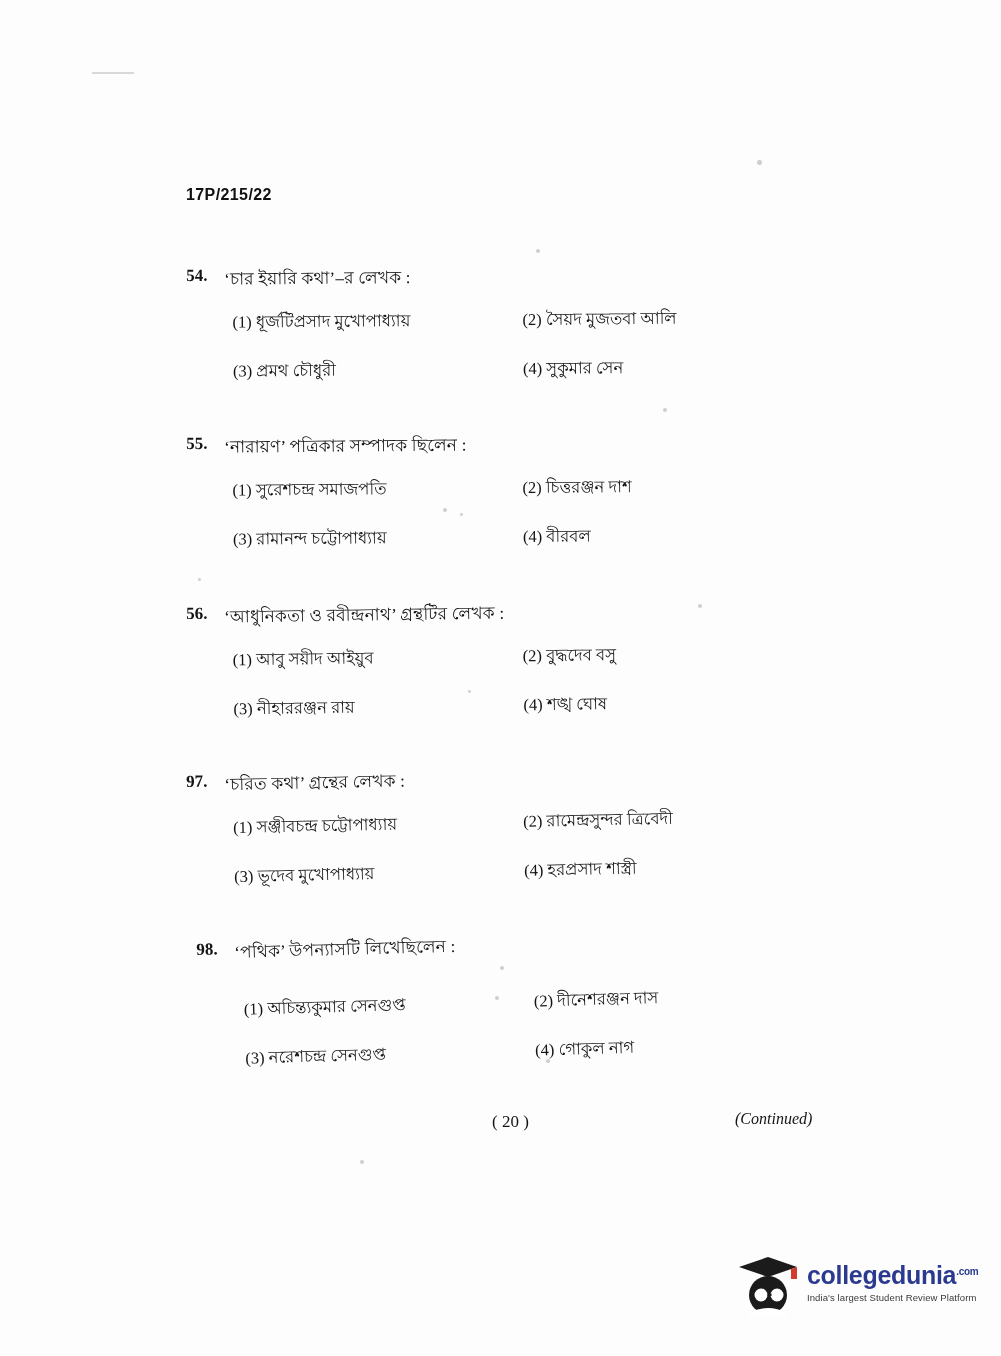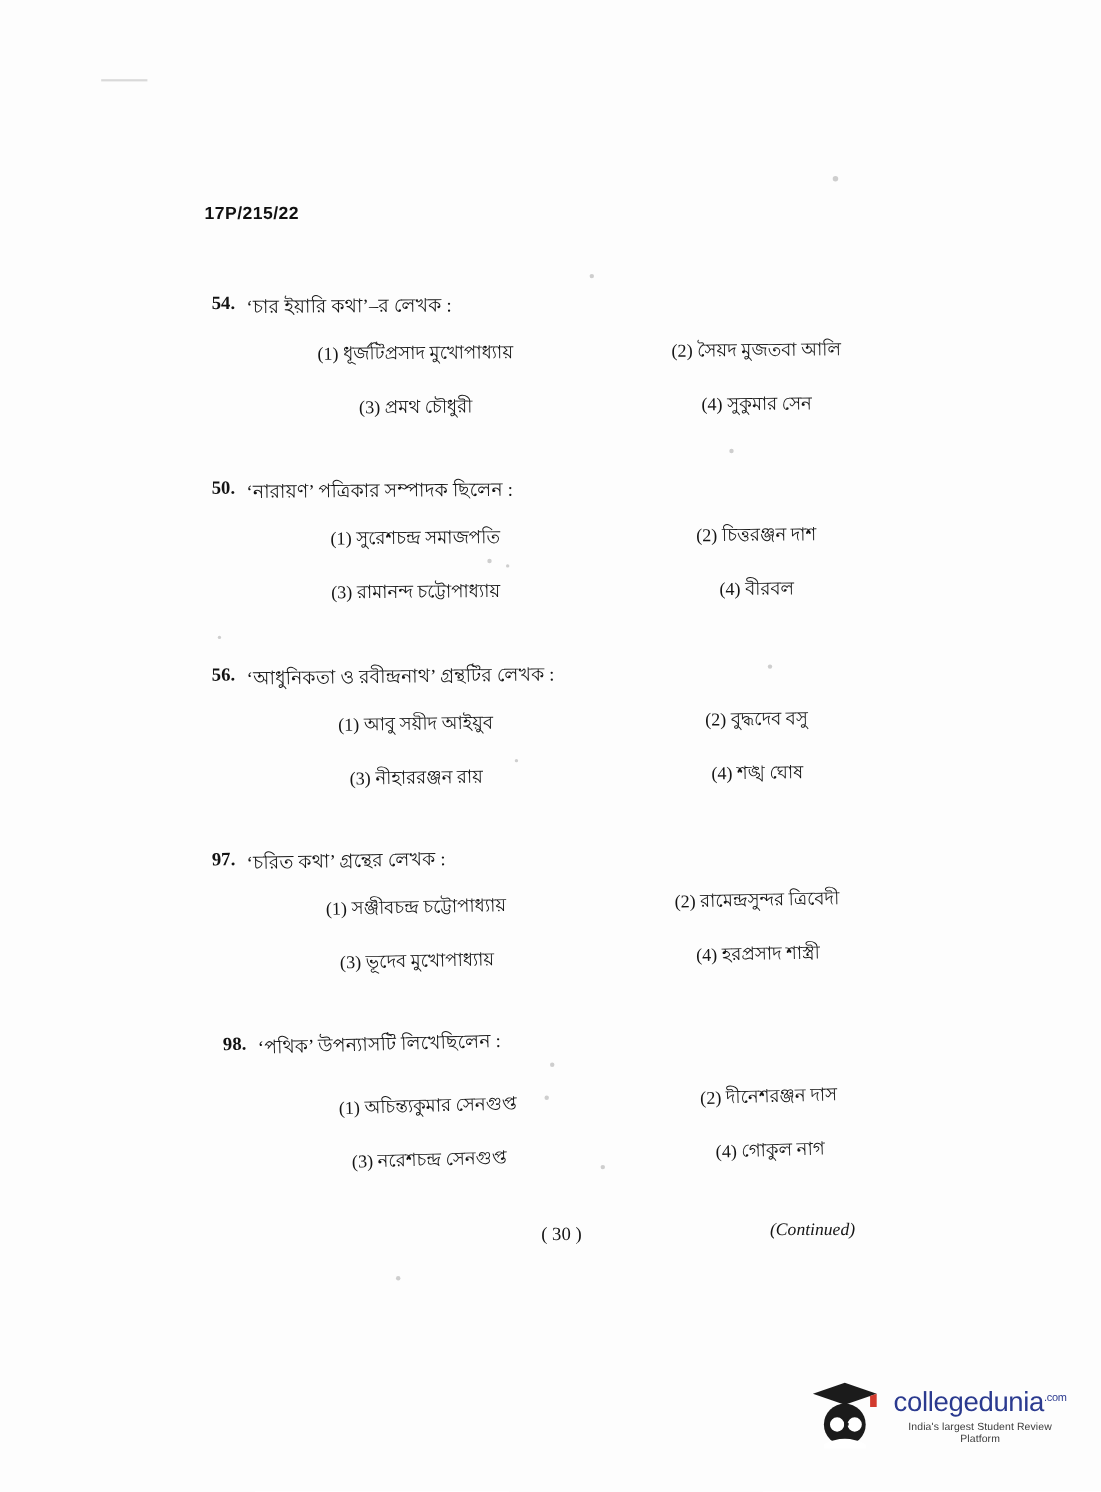--- a/index.html
+++ b/index.html
@@ -13,21 +13,20 @@
     position: relative;
     font-family: "Liberation Serif", serif;
     color: #141414;
     overflow: hidden;
   }
 
   .page {
     position: absolute;
     inset: 0;
     background: #fdfdfd;
-    text-align: center;
   }
 
   
   .scan-mark {
     position: absolute;
     background: #d9d9d9;
   }
   .speck {
     position: absolute;
     background: #bdbdbd;
@@ -91,21 +90,21 @@
   .skew-d { transform: rotate(-1.6deg); transform-origin: left top; }
 
   .page-number {
     position: absolute;
     left: 492px;
     top: 1112px;
     font-size: 17px;
   }
   .continued {
     position: absolute;
-    left: 700px;
+    left: 735px;
     top: 1110px;
     font-style: italic;
     font-size: 16px;
   }
 
   
   .watermark {
     position: absolute;
     left: 735px;
     top: 1255px;
@@ -120,21 +119,21 @@
     height: 62px;
   }
   .wm-text {
     position: absolute;
     left: 72px;
     top: 6px;
   }
   .wm-name {
     font-family: "Liberation Sans", sans-serif;
     font-size: 25px;
-    font-weight: normal;
+    font-weight: bold;
     color: #2b3a8f;
     letter-spacing: -.3px;
   }
   .wm-name .tld {
     font-size: 10px;
     vertical-align: super;
     color: #2b3a8f;
   }
   .wm-tag {
     font-family: Liberation Sans, sans-serif;
@@ -173,21 +172,21 @@
     <div class="options">
       <div class="opt"><span class="num">(1)</span> <span>ধূর্জটিপ্রসাদ মুখোপাধ্যায়</span></div>
       <div class="opt"><span class="num">(2)</span> <span>সৈয়দ মুজতবা আলি</span></div>
       <div class="opt"><span class="num">(3)</span> <span>প্রমথ চৌধুরী</span></div>
       <div class="opt"><span class="num">(4)</span> <span>সুকুমার সেন</span></div>
     </div>
   </div>
 
   <div class="qblock skew-a" style="top:434px;">
     <div class="qline">
-      <span class="qnum">50.</span>
+      <span class="qnum">55.</span>
       <span class="qtext">‘নারায়ণ’ পত্রিকার সম্পাদক ছিলেন :</span>
     </div>
     <div class="options">
       <div class="opt"><span class="num">(1)</span> <span>সুরেশচন্দ্র সমাজপতি</span></div>
       <div class="opt"><span class="num">(2)</span> <span>চিত্তরঞ্জন দাশ</span></div>
       <div class="opt"><span class="num">(3)</span> <span>রামানন্দ চট্টোপাধ্যায়</span></div>
       <div class="opt"><span class="num">(4)</span> <span>বীরবল</span></div>
     </div>
   </div>
 
@@ -223,21 +222,21 @@
       <span class="qtext">‘পথিক’ উপন্যাসটি লিখেছিলেন :</span>
     </div>
     <div class="options" style="margin-top:30px;">
       <div class="opt"><span class="num">(1)</span> <span>অচিন্ত্যকুমার সেনগুপ্ত</span></div>
       <div class="opt"><span class="num">(2)</span> <span>দীনেশরঞ্জন দাস</span></div>
       <div class="opt"><span class="num">(3)</span> <span>নরেশচন্দ্র সেনগুপ্ত</span></div>
       <div class="opt"><span class="num">(4)</span> <span>গোকুল নাগ</span></div>
     </div>
   </div>
 
-  <div class="page-number">( 30 )</div>
+  <div class="page-number">( 20 )</div>
   <div class="continued">(Continued)</div>
 
   <div class="watermark">
     <svg class="wm-logo" viewBox="0 0 66 62">
       <path d="M4 12 L33 2 L62 12 L33 22 Z" fill="#1b1b1b"></path>
       <path d="M33 22 L62 12 L62 24 L56 24 L56 14 Z" fill="#d23b2e"></path>
       <circle cx="33" cy="40" r="19" fill="#1b1b1b"></circle>
       <circle cx="26" cy="40" r="7.5" fill="#ffffff" stroke="#1b1b1b" stroke-width="2"></circle>
       <circle cx="42" cy="40" r="7.5" fill="#ffffff" stroke="#1b1b1b" stroke-width="2"></circle>
       <rect x="32.5" y="38.5" width="4" height="2.5" fill="#1b1b1b"></rect>

